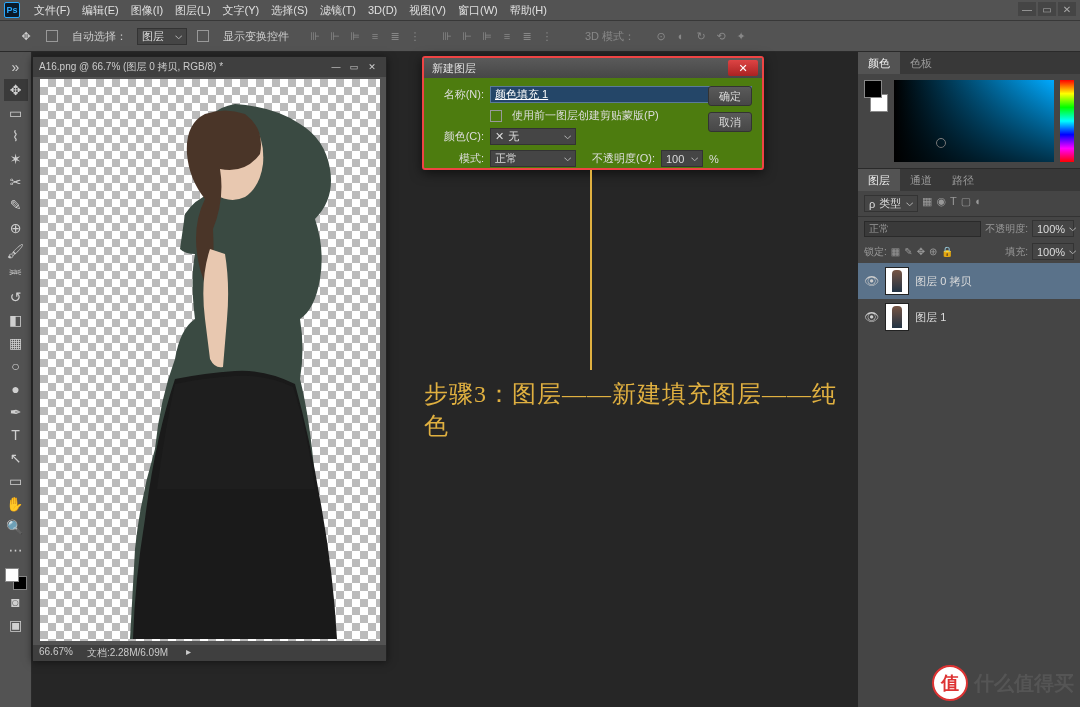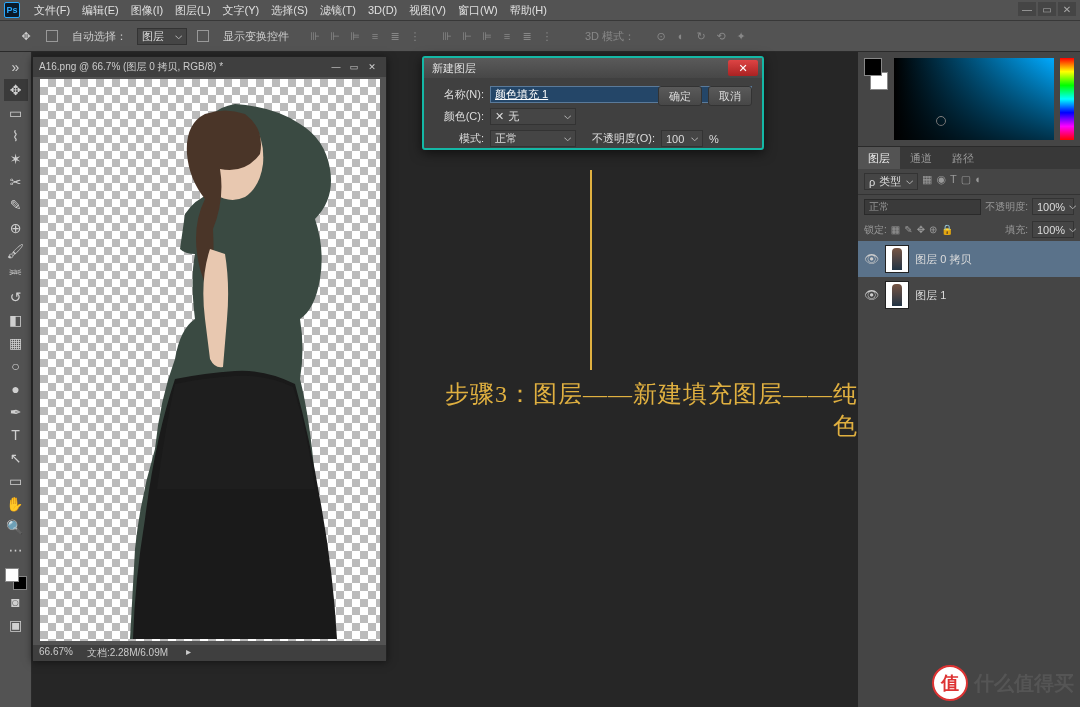--- a/index.html
+++ b/index.html
@@ -25,34 +25,34 @@
 .doc-window { position: absolute; left: 0; top: 4px; width: 355px; height: 604px; background: #535353; border: 1px solid #222; box-shadow: 0 2px 8px rgba(0,0,0,0.5); }
 .doc-titlebar { height: 20px; background: #3f3f3f; display: flex; align-items: center; padding: 0 6px; font-size: 10px; color: #ccc; }
 .doc-title { flex: 1; }
 .doc-ctrl { display: flex; gap: 2px; }
 .doc-ctrl span { width: 16px; height: 14px; display: flex; align-items: center; justify-content: center; font-size: 9px; }
 .doc-canvas { width: 100%; height: 568px; background: #535353; display: flex; align-items: flex-start; justify-content: center; padding: 2px 0; }
 .doc-content { width: 340px; height: 562px; position: relative; background-image: linear-gradient(45deg, #bbb 25%, transparent 25%, transparent 75%, #bbb 75%), linear-gradient(45deg, #bbb 25%, #fff 25%, #fff 75%, #bbb 75%); background-size: 16px 16px; background-position: 0 0, 8px 8px; overflow: hidden; }
 .doc-status { height: 16px; background: #3f3f3f; font-size: 10px; color: #ccc; padding: 1px 6px; display: flex; gap: 14px; }
 .figure-silhouette { position: absolute; left: 75px; top: 20px; width: 240px; height: 545px; }
 
-.dialog { position: absolute; left: 390px; top: 4px; width: 342px; height: 94px; background: #404040; border: 2px solid #14b8a6; border-radius: 3px; box-shadow: 0 3px 12px rgba(0,0,0,0.6); }
+.dialog { position: absolute; left: 390px; top: 4px; width: 342px; height: 114px; background: #4d7c0f; border: 2px solid #ef4444; border-radius: 3px; box-shadow: 0 3px 12px rgba(0,0,0,0.6); }
 .dialog-titlebar { height: 20px; background: linear-gradient(#5a5a5a, #474747); display: flex; align-items: center; padding-left: 8px; font-size: 11px; color: #e0e0e0; }
 .dialog-close { position: absolute; right: 4px; top: 2px; width: 30px; height: 16px; background: linear-gradient(#d44,#a22); border-radius: 2px; display: flex; align-items: center; justify-content: center; color: #fff; font-size: 11px; }
 .dialog-body { padding: 8px 10px; font-size: 11px; color: #ddd; }
 .dialog-row { display: flex; align-items: center; gap: 6px; margin-bottom: 5px; }
 .dialog-row label { width: 50px; text-align: right; }
 .name-input { flex: 1; height: 17px; background: #244668; border: 1px solid #5a7a9a; color: #fff; padding: 0 4px; font-size: 11px; text-decoration: underline; }
-.dialog-btns { position: absolute; right: 10px; top: 28px; display: flex; flex-direction: row; gap: 6px; }
+.dialog-btns { position: absolute; right: 10px; top: 28px; display: flex; flex-direction: column; gap: 6px; }
 .dialog-btn { width: 44px; height: 20px; background: linear-gradient(#5a5a5a,#474747); border: 1px solid #333; border-radius: 3px; color: #ddd; font-size: 11px; display: flex; align-items: center; justify-content: center; }
 .select-box { height: 17px; background: #454545; border: 1px solid #333; color: #ddd; padding: 0 4px; font-size: 11px; display: flex; align-items: center; gap: 4px; }
 .select-box::after { content: "⌵"; margin-left: auto; font-size: 9px; }
 
 .connector-line { position: absolute; left: 558px; top: 118px; width: 2px; height: 200px; background: #e0b040; }
-.annotation { position: absolute; left: 392px; top: 326px; font-size: 24px; color: #e0b040; font-family: KaiTi, serif; letter-spacing: 1px; text-align: right; }
+.annotation { position: absolute; left: 392px; top: 326px; font-size: 24px; color: #e0b040; font-family: KaiTi, serif; letter-spacing: 1px; }
 
 .right-panels { width: 222px; display: flex; flex-direction: column; background: #454545; }
 .color-panel { background: #454545; border-bottom: 1px solid #2a2a2a; }
 .panel-tabs { display: flex; height: 22px; background: #383838; font-size: 11px; }
 .panel-tab { padding: 4px 10px; color: #999; background: #383838; }
 .panel-tab.active { background: #535353; color: #eee; }
 .color-picker-area { display: flex; padding: 6px; gap: 6px; }
 .color-swatch-large { width: 24px; height: 32px; position: relative; }
 .color-swatch-large .c1 { width: 18px; height: 18px; background: #000; border: 1px solid #888; position: absolute; top: 0; left: 0; z-index: 2; }
 .color-swatch-large .c2 { width: 18px; height: 18px; background: #fff; border: 1px solid #888; position: absolute; bottom: 0; right: 0; }
@@ -193,20 +193,24 @@
     </div>
 
     <div class="dialog">
       <div class="dialog-titlebar">新建图层</div>
       <div class="dialog-close">✕</div>
       <div class="dialog-body">
         <div class="dialog-row" style="">
           <label>名称(N):</label>
           <input class="name-input" value="颜色填充 1" style="">
         </div>
+        <div class="dialog-row" style="padding-left:56px;padding-right:54px">
+          <span class="checkbox"></span>
+          <span>使用前一图层创建剪贴蒙版(P)</span>
+        </div>
         <div class="dialog-row">
           <label>颜色(C):</label>
           <div class="select-box" style="width:86px">
               <span>✕</span>
               <span>无</span>
             </div>
         </div>
         <div class="dialog-row">
           <label>模式:</label>
           <div class="select-box" style="width:86px">正常</div>
@@ -220,20 +224,24 @@
         <div class="dialog-btn">取消</div>
       </div>
     </div>
 
     <div class="connector-line"></div>
     <div class="annotation">步骤3：图层——新建填充图层——纯色</div>
   </div>
 
   <div class="right-panels">
     <div class="color-panel">
+      <div class="panel-tabs">
+        <div class="panel-tab active">颜色</div>
+        <div class="panel-tab">色板</div>
+      </div>
       <div class="color-picker-area">
         <div class="color-swatch-large">
             <div class="c1"></div>
             <div class="c2"></div>
           </div>
         <div class="gradient-pick">
             <div style="position:absolute;left:42px;bottom:14px;width:10px;height:10px;border:1px solid #fff;border-radius:50%"></div>
           </div>
         <div class="hue-strip"></div>
       </div>

